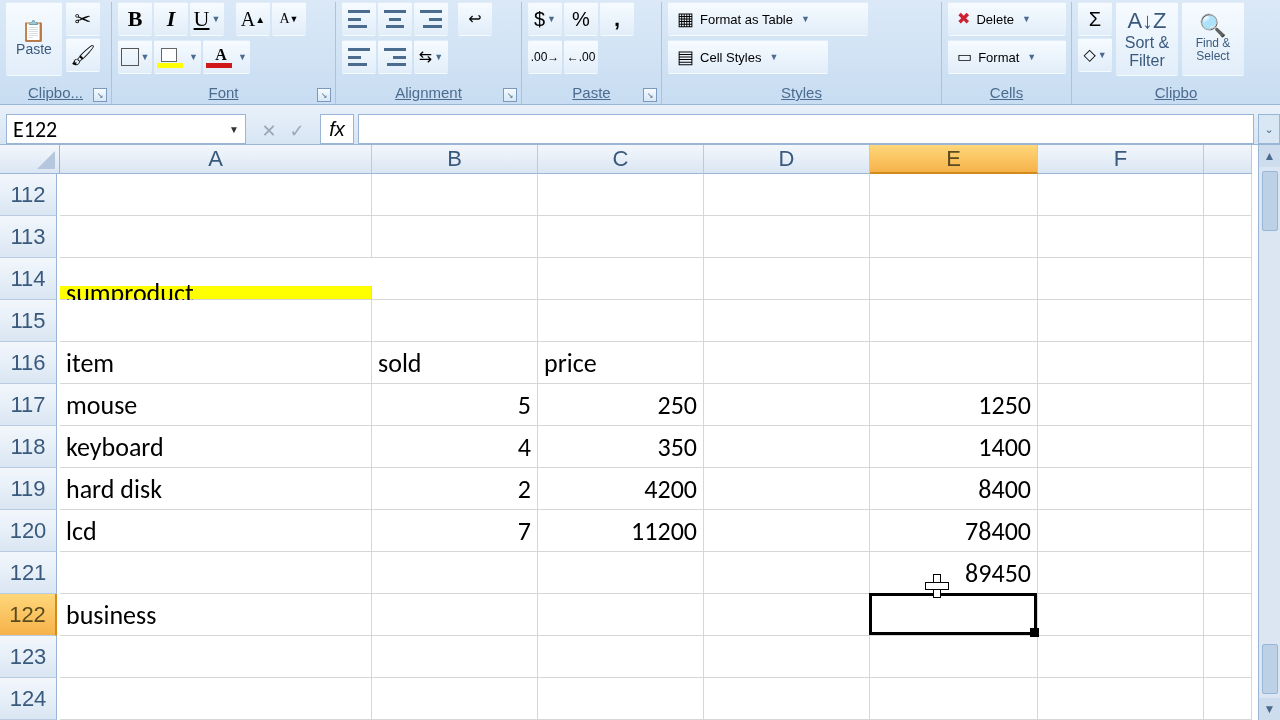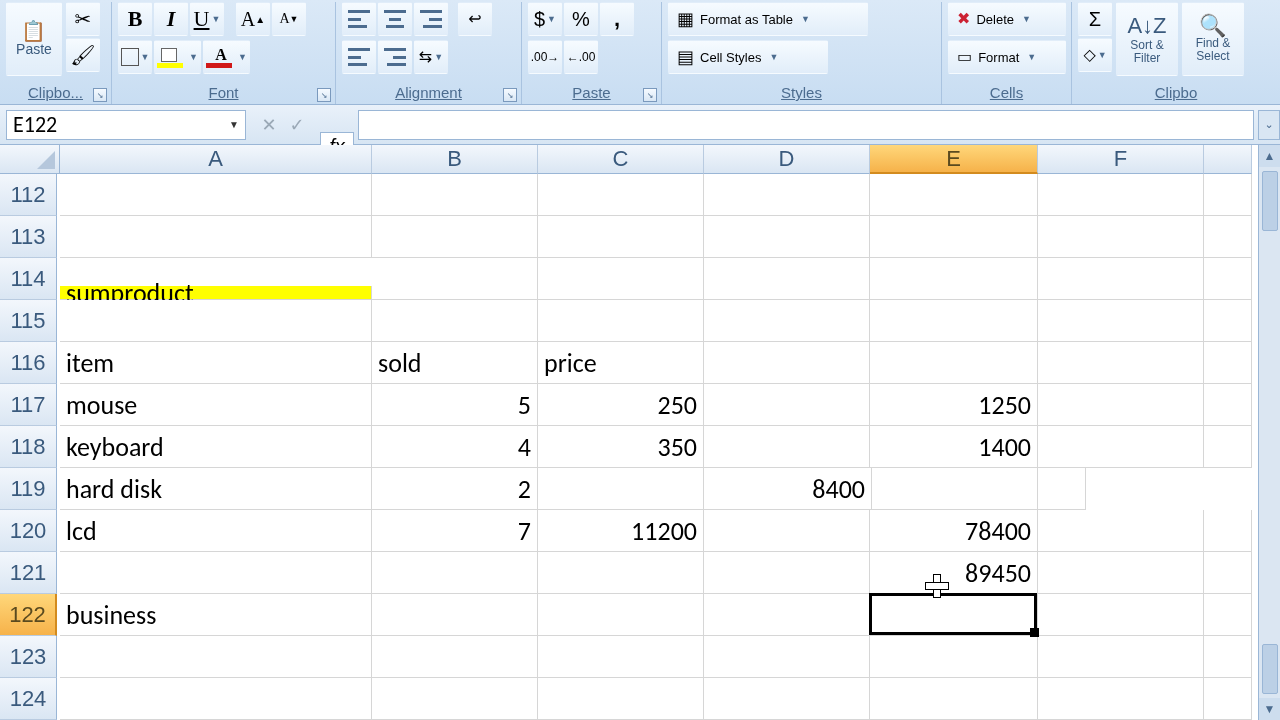--- a/index.html
+++ b/index.html
@@ -91,21 +91,21 @@
   .align-l span:nth-child(1){width:100%}.align-l span:nth-child(2){width:60%}.align-l span:nth-child(3){width:85%}
   .align-c span{margin:0 auto}.align-c span:nth-child(1){width:100%}.align-c span:nth-child(2){width:55%}.align-c span:nth-child(3){width:80%}
   .align-r span{margin-left:auto}.align-r span:nth-child(1){width:100%}.align-r span:nth-child(2){width:60%}.align-r span:nth-child(3){width:85%}
 
   
   .fbar {
     height: 40px;
     background: linear-gradient(#e9f1fa,#d7e5f3);
     border-bottom: 1px solid #9ab6d6;
     display:flex;
-    align-items:center;
+    align-items:flex-end;
     padding-left:6px;
     gap:4px;
   }
   .namebox {
     width: 240px;
     height: 30px;
     background:#fff;
     border:1px solid #9ab6d6;
     display:flex;
     align-items:center;
@@ -403,21 +403,21 @@
         <div class="rbtn sml">
             <span style="font-size:20px">Σ</span>
           </div>
         <div class="rbtn sml">
             <span class="ico" style="font-size:16px">◇</span>
             <span class="drop-tri">▼</span>
           </div>
       </div>
       <div class="rbtn big" style="width:62px">
         <span style="font-size:22px">A↓Z</span>
-        <span style="font-size:12px;line-height:1.1;text-align:center">Sort &amp; Filter</span>
+        <span style="font-size:16px;line-height:1.1;text-align:center">Sort &amp; Filter</span>
       </div>
       <div class="rbtn big" style="width:62px">
         <span class="ico" style="font-size:22px">🔍</span>
         <span style="font-size:12px;line-height:1.1;text-align:center">Find &amp; Select</span>
       </div>
     </div>
     <div class="group-label">
         <span>Clipbo</span>
       </div>
   </div>
@@ -530,20 +530,21 @@
           <div class="cell cB num">4</div>
           <div class="cell cC num">350</div>
           <div class="cell cD"></div>
           <div class="cell cE num">1400</div>
           <div class="cell cF"></div>
           <div class="cell cG"></div>
         </div>
         <div class="gridrow">
           <div class="cell cA">hard disk</div>
           <div class="cell cB num">2</div>
+          <div class="cell cC num">4200</div>
           <div class="cell cD"></div>
           <div class="cell cE num">8400</div>
           <div class="cell cF"></div>
           <div class="cell cG"></div>
         </div>
         <div class="gridrow">
           <div class="cell cA">lcd</div>
           <div class="cell cB num">7</div>
           <div class="cell cC num">11200</div>
           <div class="cell cD"></div>

